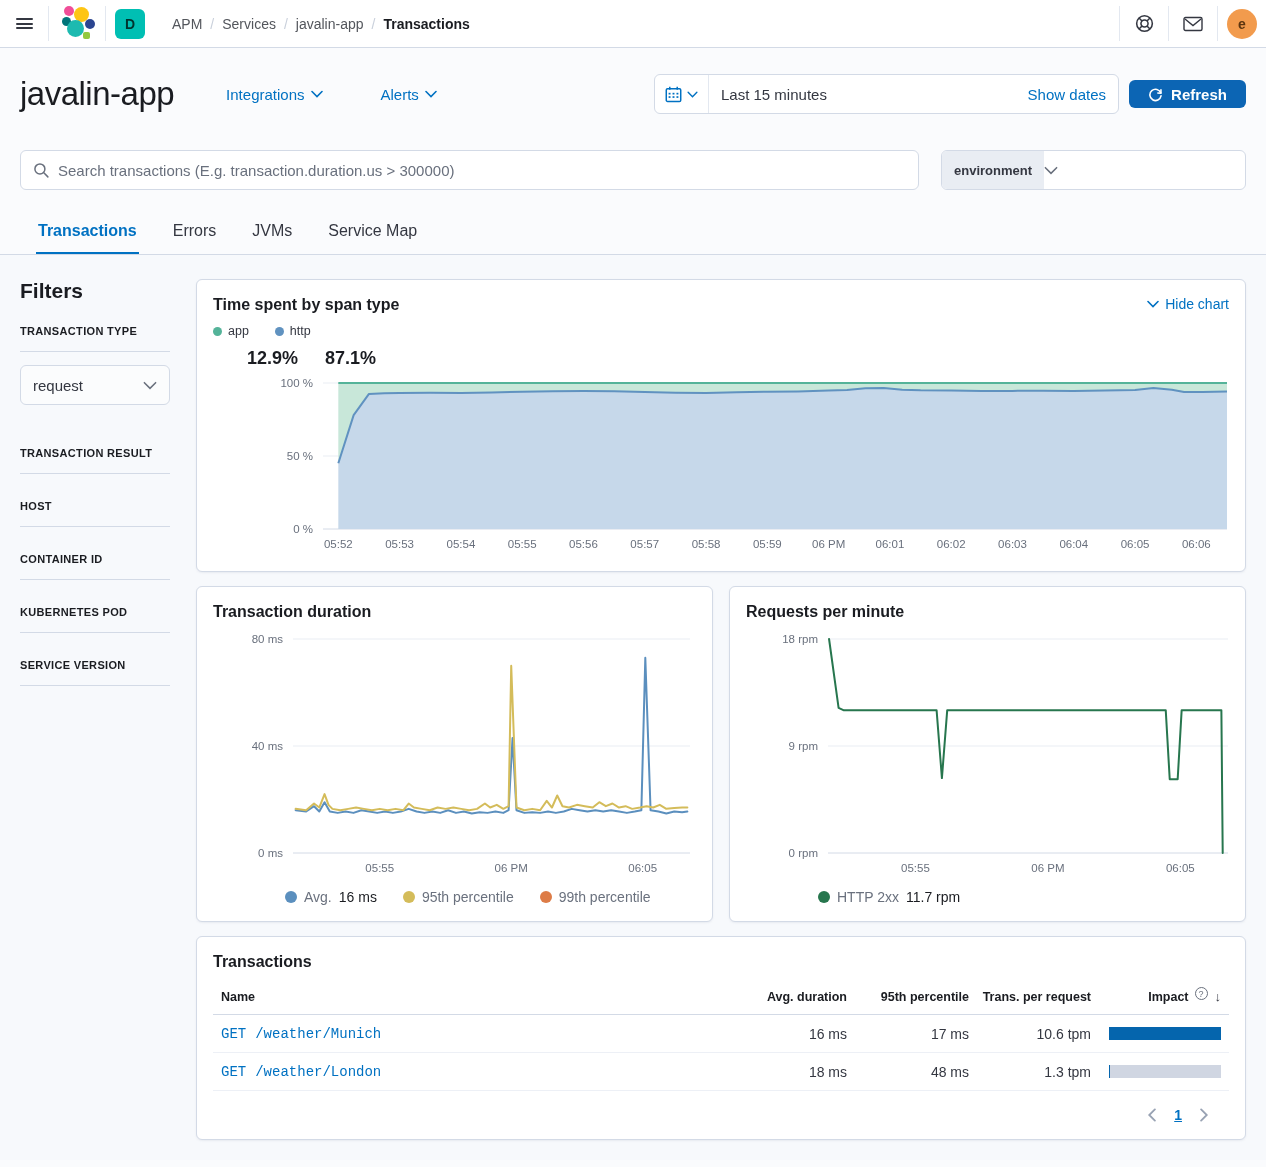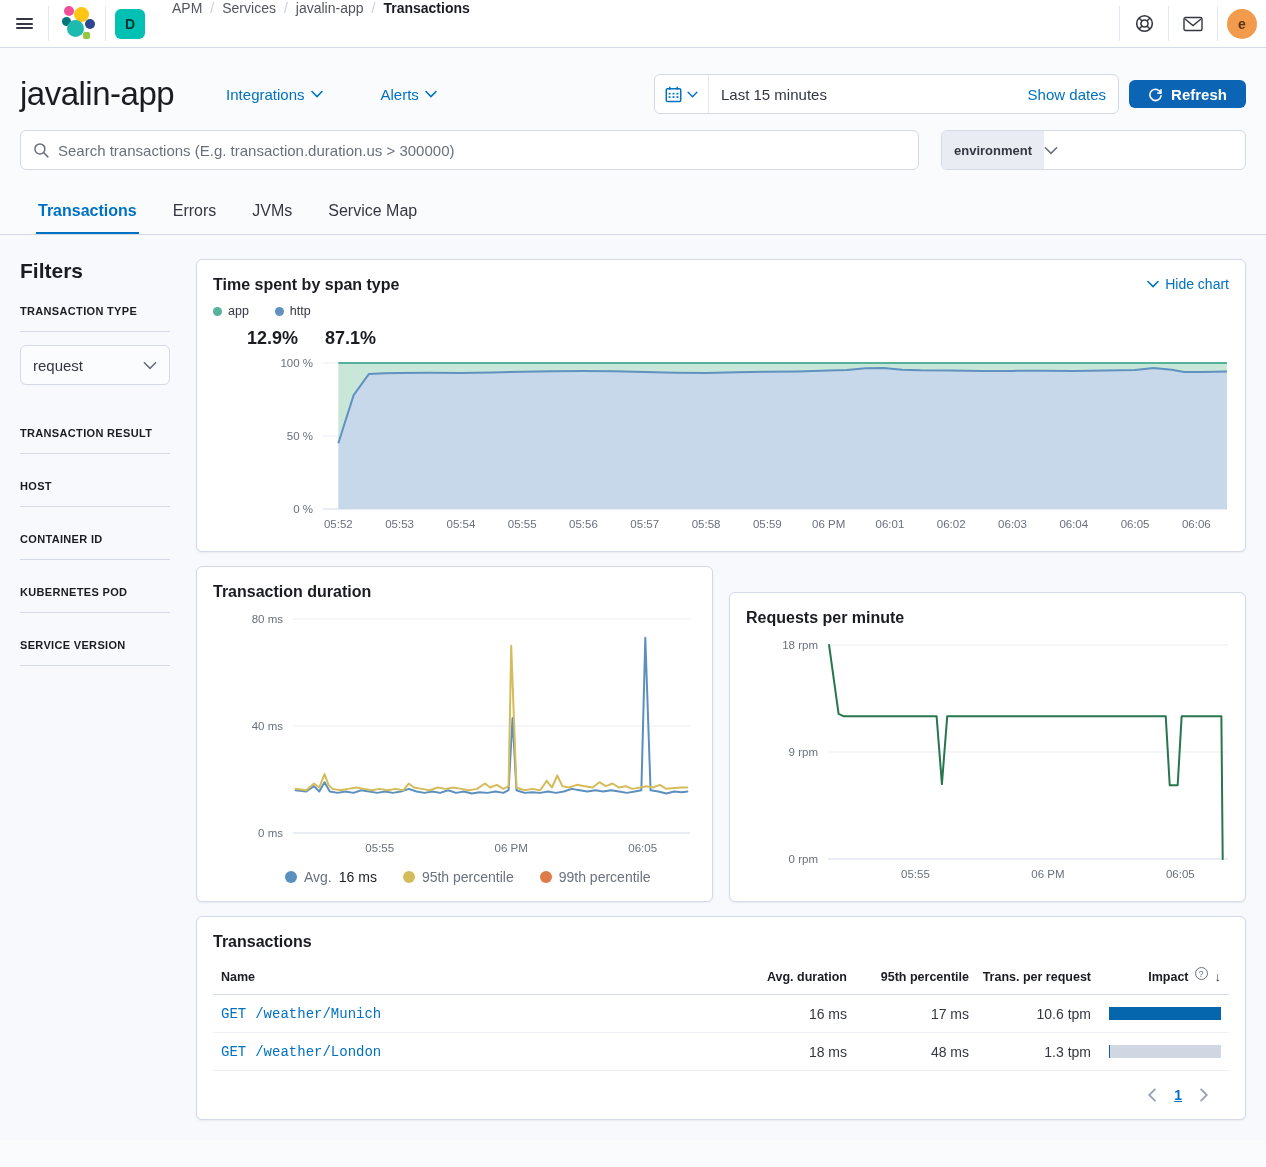--- a/index.html
+++ b/index.html
@@ -12,21 +12,21 @@
     display:flex; align-items:stretch; }
   .tb-left, .tb-right { display:flex; align-items:stretch; }
   .tb-right { margin-left:auto; }
   .tb-btn { display:flex; align-items:center; justify-content:center; width:48px; cursor:pointer; }
   .tb-sep { width:1px; background:#E3E8F0; margin:6px 0; }
   .hamburger span { display:block; width:17px; height:2px; background:#343741; margin:2.5px 0; border-radius:1px; }
   .logo-wrap { position:relative; width:38px; height:36px; }
   .logo-wrap i { position:absolute; border-radius:50%; }
   .dep-badge { width:30px; height:30px; border-radius:6px; background:#00BFB3; color:#00342F;
     font-weight:700; font-size:14px; display:flex; align-items:center; justify-content:center; }
-  .crumbs { display:flex; padding-left:18px; font-size:14px; gap:8px; }
+  .crumbs { display:flex; align-items:center; padding-left:18px; font-size:14px; gap:8px; }
   .crumb { color:#53565C; cursor:pointer; }
   .crumb-sep { color:#C9D0DB; }
   .crumb.current { color:#1A1C21; font-weight:700; }
   .avatar { width:30px; height:30px; border-radius:50%; background:#F29B4D; color:#5b3510;
     display:flex; align-items:center; justify-content:center; font-size:14px; font-weight:600; }
 
   
   .page { padding:0 20px; }
   .hdr-row { display:flex; align-items:center; margin-top:26px; }
   .svc-title { font-size:33px; font-weight:400; color:#1A1C21; letter-spacing:-0.5px; }
@@ -37,21 +37,21 @@
   .datepicker { display:flex; align-items:stretch; height:40px; background:#fff;
     border:1px solid #D3DAE6; border-radius:6px; width:465px; }
   .dp-quick { display:flex; align-items:center; gap:5px; padding:0 10px; border-right:1px solid #E3E8F0; cursor:pointer; }
   .dp-text { display:flex; align-items:center; padding:0 12px; font-size:15px; color:#343741; flex:1; }
   .dp-showdates { display:flex; align-items:center; padding:0 12px; color:#0071C2; font-size:15px; font-weight:500; cursor:pointer; }
   .btn-refresh { height:28px; min-width:117px; background:#0C65B4; color:#fff; border:none; border-radius:6px;
     font-size:15px; font-weight:600; display:flex; align-items:center; justify-content:center; gap:8px;
     cursor:pointer; font-family:inherit; }
 
   
-  .search-row { display:flex; margin-top:16px; gap:22px; }
+  .search-row { display:flex; margin-top:36px; gap:22px; }
   .search-box { flex:1; height:40px; background:#fff; border:1px solid #D3DAE6; border-radius:6px;
     display:flex; align-items:center; padding:0 12px; gap:8px; }
   .search-box input { border:none; outline:none; flex:1; font-size:15px; font-family:inherit; color:#343741; background:transparent; }
   .search-box input::placeholder { color:#69707D; }
   .env-select { width:305px; height:40px; border:1px solid #D3DAE6; border-radius:6px; background:#fff;
     display:flex; align-items:stretch; overflow:hidden; cursor:pointer; }
   .env-prepend { background:#E9EDF3; display:flex; align-items:center; padding:0 12px;
     font-size:13px; font-weight:600; color:#343741; }
   .env-value { display:flex; align-items:center; padding:0 12px; font-size:15px; flex:1; }
   .env-caret { display:flex; align-items:center; padding-right:12px; }
@@ -381,20 +381,27 @@
             <text x="72" y="226" text-anchor="end" font-size="11.5" fill="#69707D">0 rpm</text>
             <line x1="82" x2="482" y1="115" y2="115" stroke="#E9EDF3" stroke-width="1"></line>
             <text x="72" y="119" text-anchor="end" font-size="11.5" fill="#69707D">9 rpm</text>
             <line x1="82" x2="482" y1="8" y2="8" stroke="#E9EDF3" stroke-width="1"></line>
             <text x="72" y="12" text-anchor="end" font-size="11.5" fill="#69707D">18 rpm</text>
             <text x="169.41721854304635" y="241" text-anchor="middle" font-size="11.5" fill="#69707D">05:55</text>
             <text x="301.8675496688742" y="241" text-anchor="middle" font-size="11.5" fill="#69707D">06 PM</text>
             <text x="434.317880794702" y="241" text-anchor="middle" font-size="11.5" fill="#69707D">06:05</text>
             <polyline points="83.05960264900662,8 92.59602649006622,76.95555555555558 97.89403973509934,79.33333333333334 185.3112582781457,79.33333333333334 190.6092715231788,79.33333333333334 195.90728476821192,147.1 201.20529801324503,79.33333333333334 209.15231788079467,79.33333333333334 413.1258278145695,79.33333333333334 419.7483443708609,79.33333333333334 423.7218543046357,148.2888888888889 431.66887417218544,148.2888888888889 435.6423841059603,79.33333333333334 466.1059602649006,79.33333333333334 475.3774834437086,79.33333333333334 476.70198675496687,222" fill="none" stroke="#27764E" stroke-width="2" stroke-linejoin="round" stroke-linecap="round"></polyline>
           </svg>
+        <div class="chart-legend">
+          <div class="cl-item">
+            <span class="dot" style="background: rgb(39, 118, 78);"></span>
+            <span>HTTP 2xx</span>
+            <span class="cl-val">11.7 rpm</span>
+          </div>
+        </div>
       </section>
     </div>
 
     <section class="card tx-card">
       <h3 class="card-title">Transactions</h3>
       <div class="tx-table">
         <div class="t-head">
           <div class="c-name">Name</div>
           <div class="c-num">Avg. duration</div>
           <div class="c-num">95th percentile</div>

